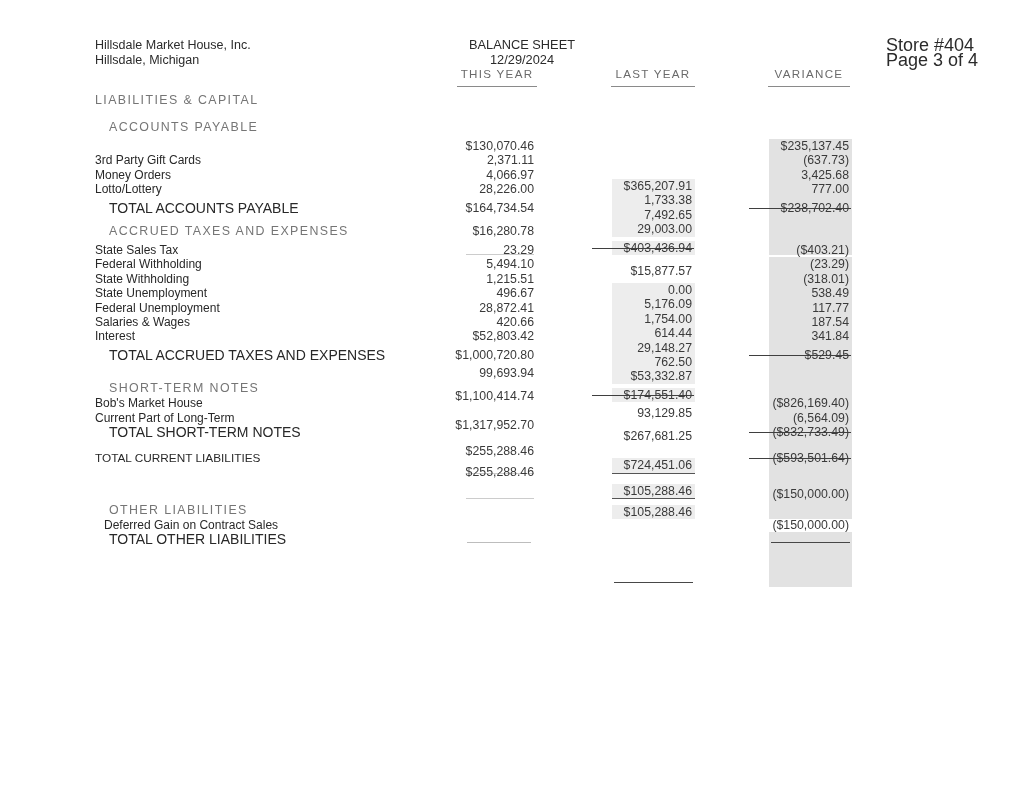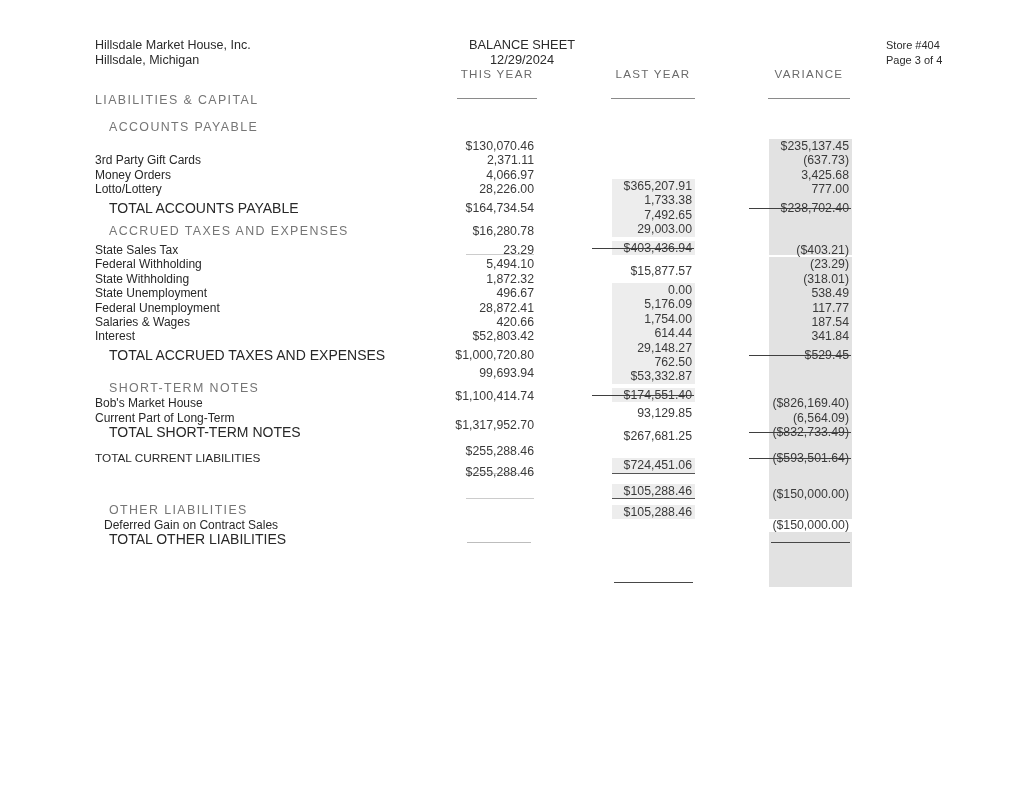--- a/index.html
+++ b/index.html
@@ -5,24 +5,24 @@
   * { margin:0; padding:0; box-sizing:border-box; }
   html,body { background:#fff; }
   body { width:1024px; height:791px; overflow:hidden;
          font-family:"Liberation Sans", sans-serif; color:#2b2b2b; }
   .page { position:relative; width:1024px; height:791px; background:#ffffff; }
 
   
   .hdr-left  { position:absolute; left:95px;  top:38px; font-size:12.5px; line-height:14.5px; color:#2b2b2b; }
   .hdr-center{ position:absolute; left:402px; top:38px; width:240px; text-align:center;
                font-size:12.8px; line-height:14.5px; color:#2b2b2b; }
-  .hdr-right { position:absolute; left:886px; top:38px; font-size:11px; line-height:14.5px; color:#2b2b2b; }
+  .hdr-right { position:absolute; left:886px; top:38px; font-size:18px; line-height:14.5px; color:#2b2b2b; }
 
   .colhead { position:absolute; top:67px; text-align:center; font-size:11.6px; color:#6a6a6a;
-             letter-spacing:1.3px; padding-bottom:18px; border-bottom:1px solid #8a8a8a; white-space:nowrap; }
+             letter-spacing:1.3px; padding-bottom:6px; border-bottom:1px solid #8a8a8a; white-space:nowrap; }
   #ch-ty { left:457px; width:80px; }
   #ch-ly { left:611px; width:84px; }
   #ch-va { left:768px; width:82px; }
 
   
   .rows { position:absolute; left:0; top:92px; width:1024px; }
   .row  { display:grid; grid-template-columns:345px 97px 75px 83px 74px 83px;
           padding-left:95px; height:14.4px; line-height:14.4px; }
   .row.heading, .row.section { height:16px; line-height:16px; }
   .row.spacer-xs { height:4px; }  .row.spacer-s { height:8px; }  .row.spacer-m { height:11px; }
@@ -142,21 +142,21 @@
         <div class="c-va val">($403.21)</div>
       </div>
       <div class="row item">
         <div class="c-lbl">Federal Withholding</div>
         <div class="c-ty val">5,494.10</div>
         <div class="c-ly val shade">5,176.09</div>
         <div class="c-va val shade">(23.29)</div>
       </div>
       <div class="row item">
         <div class="c-lbl">State Withholding</div>
-        <div class="c-ty val">1,872.32</div>
+        <div class="c-ty val">1,215.51</div>
         <div class="c-ly val shade">1,754.00</div>
         <div class="c-va val shade">(318.01)</div>
       </div>
       <div class="row item">
         <div class="c-lbl">State Unemployment</div>
         <div class="c-ty val">496.67</div>
         <div class="c-ly val shade">614.44</div>
         <div class="c-va val shade">538.49</div>
       </div>
       <div class="row item">

